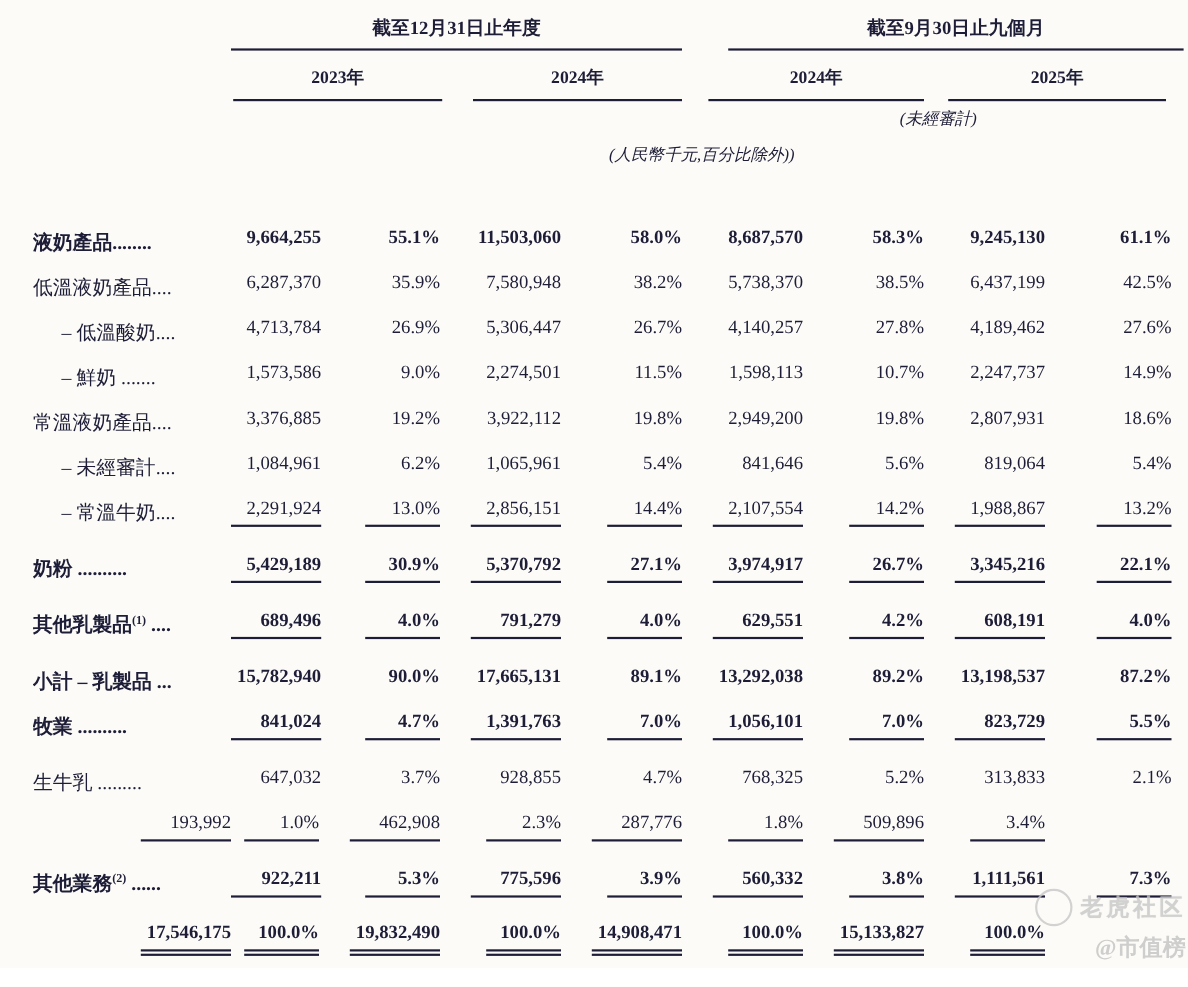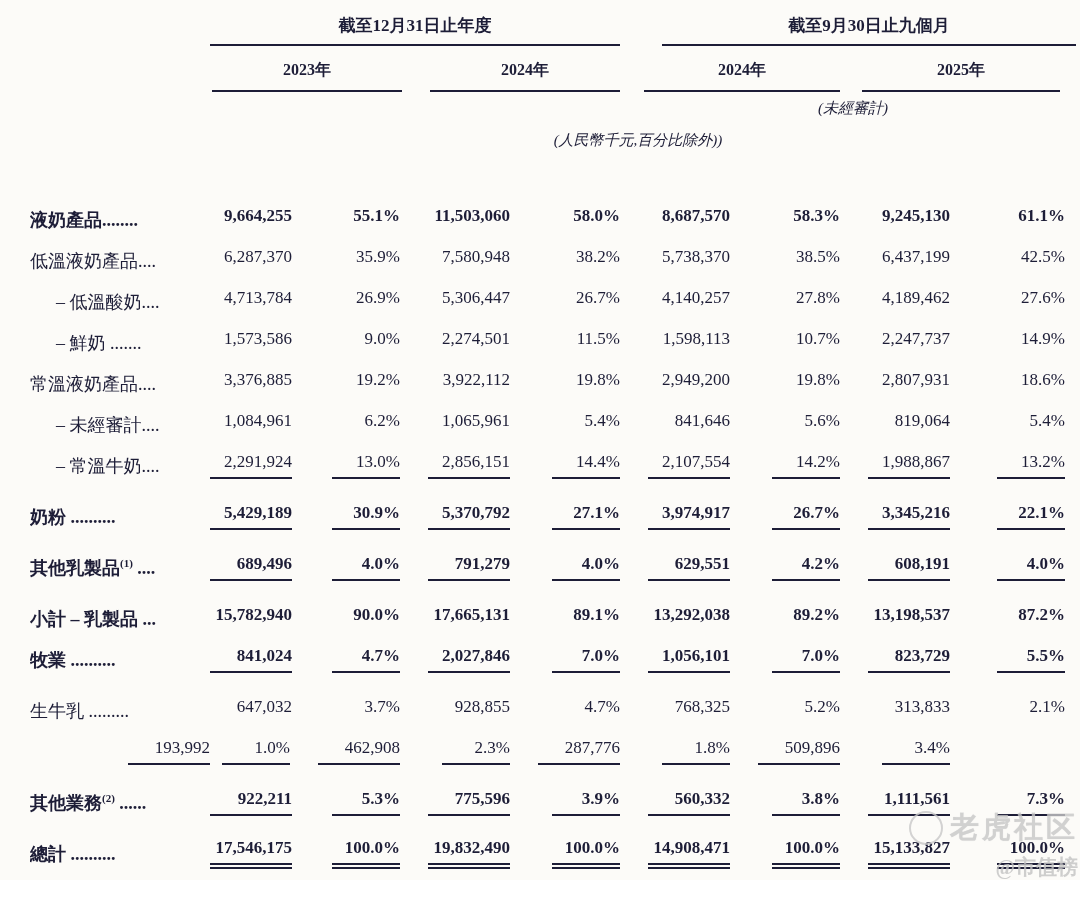--- a/index.html
+++ b/index.html
@@ -47,21 +47,21 @@
   .c-val span { min-width:82px; }
   .c-pct span { min-width:68px; }
   .u-single { margin-bottom:10px; }
   .u-single .cell span { border-bottom:2px solid #1d1d37; }
   .u-double .cell span { border-bottom:6px double #1d1d37; }
   
   .watermark { position:absolute; top:808px; right:2px; opacity:0.8; }
   .wm-top { display:flex; align-items:center; gap:7px; justify-content:flex-end; }
   .wm-logo { width:30px; height:30px; border:2.5px solid #c9c9c9; border-radius:50%; flex:0 0 auto; }
   .wm-brand {
-    font-size:29px; font-weight:bold; color:#c7c7c7;
+    font-size:21px; font-weight:bold; color:#c7c7c7;
     letter-spacing:3px; white-space:nowrap;
     text-shadow:0 0 1px #d6d6d6;
   }
   .wm-handle { font-size:21px; font-weight:bold; color:#c3c3c3; text-align:right; margin-top:5px; white-space:nowrap; }
 </style>
 </head>
 <body>
 
 <div class="page">
 
@@ -184,21 +184,21 @@
     <div class="cell c-pct"><span>89.1%</span></div>
     <div class="cell c-val"><span>13,292,038</span></div>
     <div class="cell c-pct"><span>89.2%</span></div>
     <div class="cell c-val"><span>13,198,537</span></div>
     <div class="cell c-pct"><span>87.2%</span></div>
   </div>
       <div class="trow bold u-single">
     <div class="row-label"><span>牧業</span><sup></sup><span> ..........</span></div>
     <div class="cell c-val"><span>841,024</span></div>
     <div class="cell c-pct"><span>4.7%</span></div>
-    <div class="cell c-val"><span>2,027,846</span></div>
+    <div class="cell c-val"><span>1,391,763</span></div>
     <div class="cell c-pct"><span>7.0%</span></div>
     <div class="cell c-val"><span>1,056,101</span></div>
     <div class="cell c-pct"><span>7.0%</span></div>
     <div class="cell c-val"><span>823,729</span></div>
     <div class="cell c-pct"><span>5.5%</span></div>
   </div>
       <div class="trow">
     <div class="row-label"><span>生牛乳</span><sup></sup><span> .........</span></div>
     <div class="cell c-val"><span>647,032</span></div>
     <div class="cell c-pct"><span>3.7%</span></div>
@@ -224,21 +224,20 @@
     <div class="cell c-val"><span>922,211</span></div>
     <div class="cell c-pct"><span>5.3%</span></div>
     <div class="cell c-val"><span>775,596</span></div>
     <div class="cell c-pct"><span>3.9%</span></div>
     <div class="cell c-val"><span>560,332</span></div>
     <div class="cell c-pct"><span>3.8%</span></div>
     <div class="cell c-val"><span>1,111,561</span></div>
     <div class="cell c-pct"><span>7.3%</span></div>
   </div>
       <div class="trow bold u-double">
-    <div class="row-label"><span>總計</span><sup></sup><span> ..........</span></div>
     <div class="cell c-val"><span>17,546,175</span></div>
     <div class="cell c-pct"><span>100.0%</span></div>
     <div class="cell c-val"><span>19,832,490</span></div>
     <div class="cell c-pct"><span>100.0%</span></div>
     <div class="cell c-val"><span>14,908,471</span></div>
     <div class="cell c-pct"><span>100.0%</span></div>
     <div class="cell c-val"><span>15,133,827</span></div>
     <div class="cell c-pct"><span>100.0%</span></div>
   </div>
     </div>

